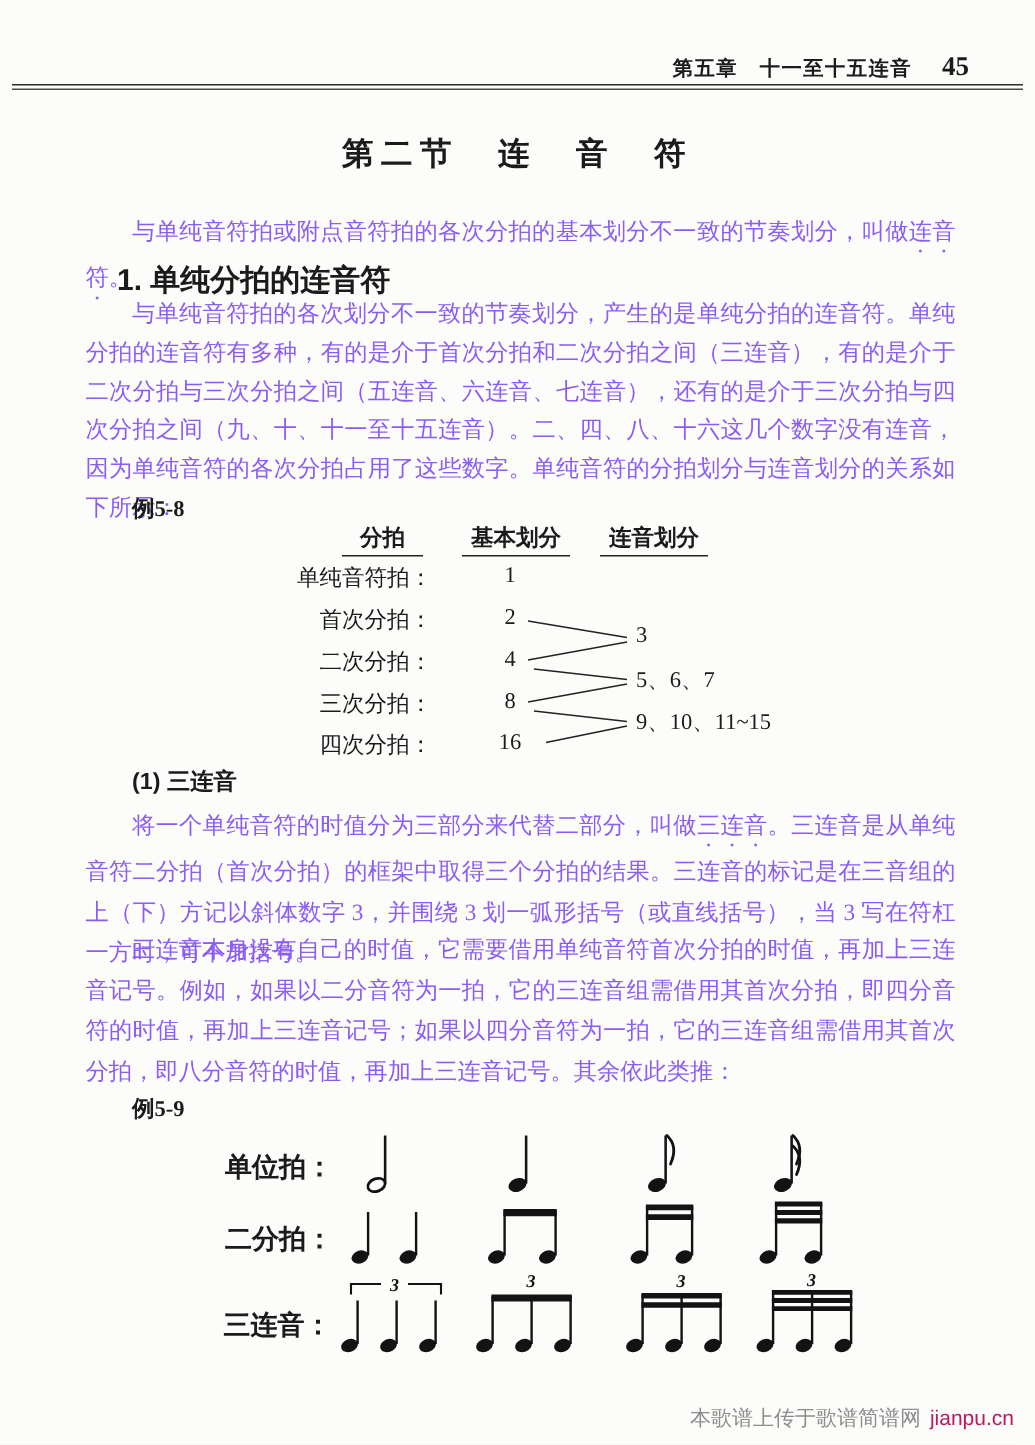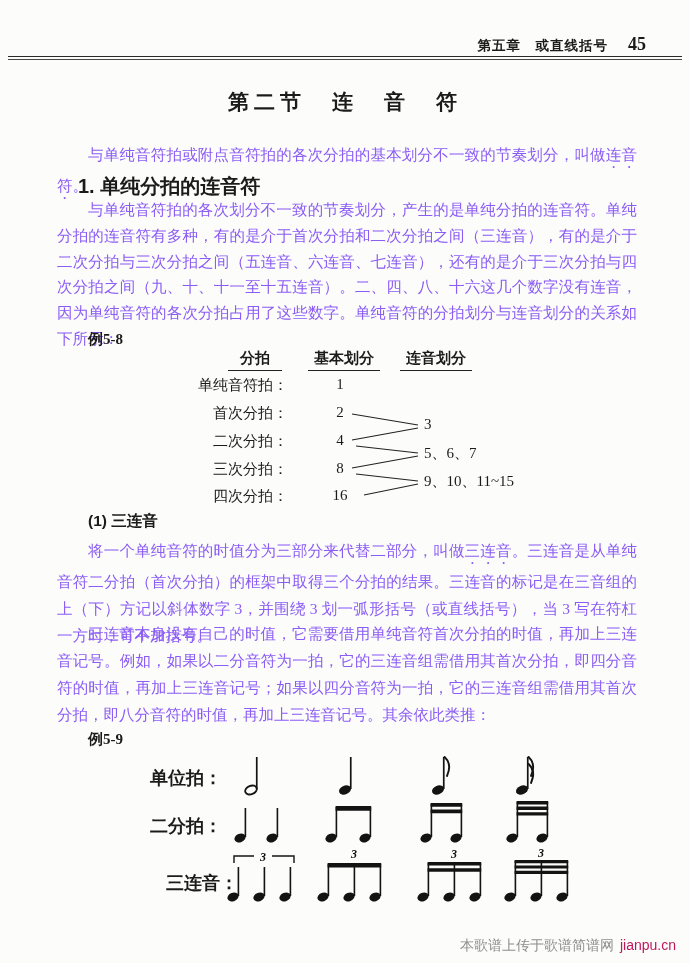--- a/index.html
+++ b/index.html
@@ -52,21 +52,21 @@
   svg .ink{fill:#131313;}
   svg .ink-line{stroke:#131313;fill:none;}
   .tuplet-num{font-style:italic;font-weight:600;}
 </style>
 </head>
 <body>
 
 <div class="page">
 
   <div class="abs" style="top:34px;right:44px;white-space:nowrap;">
-    <span class="running-head">第五章　或直线括号</span><span class="page-num">45</span>
+    <span class="running-head">第五章　十一至十五连音</span><span class="page-num">45</span>
   </div>
   <div class="abs rule" style="top:56px;left:8px;width:674px;"></div>
 
   <div class="abs section-title" style="top:88px;left:0;">第二节　连　音　符</div>
 
   <div class="abs body-text indent" style="top:141px;left:57px;width:580px;">
     <span>与单纯音符拍或附点音符拍的各次分拍的基本划分不一致的节奏划分，叫做</span><span class="emph">连音符</span><span>。</span>
   </div>
 
   <div class="abs head-sans" style="top:173px;left:78px;font-size:20px;">1. 单纯分拍的连音符</div>
@@ -112,21 +112,21 @@
   <div class="abs body-text indent" style="top:537px;left:57px;width:580px;">
     <span>将一个单纯音符的时值分为三部分来代替二部分，叫做</span><span class="emph">三连音</span><span>。三连音是从单纯音符二分拍（首次分拍）的框架中取得三个分拍的结果。三连音的标记是在三音组的上（下）方记以斜体数字 3，并围绕 3 划一弧形括号（或直线括号），当 3 写在符杠一方时，可不加括号。</span>
   </div>
 
   <div class="abs body-text indent" style="top:620px;left:57px;width:580px;">三连音本身没有自己的时值，它需要借用单纯音符首次分拍的时值，再加上三连音记号。例如，如果以二分音符为一拍，它的三连音组需借用其首次分拍，即四分音符的时值，再加上三连音记号；如果以四分音符为一拍，它的三连音组需借用其首次分拍，即八分音符的时值，再加上三连音记号。其余依此类推：</div>
 
   <div class="abs ex-label" style="top:730px;left:88px;">例5-9</div>
 
   <span class="abs note-label" style="top:766px;left:150px;">单位拍：</span>
   <span class="abs note-label" style="top:814px;left:150px;">二分拍：</span>
-  <span class="abs note-label" style="top:871px;left:166px;">三连音：</span>
+  <span class="abs note-label" style="top:871px;left:149px;">三连音：</span>
 
   <svg class="abs" style="top:751px;left:243px;" width="26" height="46" viewBox="0 0 26 46">
     <ellipse cx="8" cy="39" rx="6" ry="4.2" transform="rotate(-21 8 39)" fill="none" stroke="#131313" stroke-width="1.8"></ellipse>
     <rect class="ink" x="12.9" y="6" width="1.7" height="32"></rect>
   </svg>
   <svg class="abs" style="top:751px;left:337px;" width="26" height="46" viewBox="0 0 26 46">
     <ellipse class="ink" cx="8" cy="39" rx="6.2" ry="4.4" transform="rotate(-21 8 39)"></ellipse>
     <rect class="ink" x="12.9" y="6" width="1.7" height="32"></rect>
   </svg>
   <svg class="abs" style="top:751px;left:430px;" width="26" height="46" viewBox="0 0 26 46">

